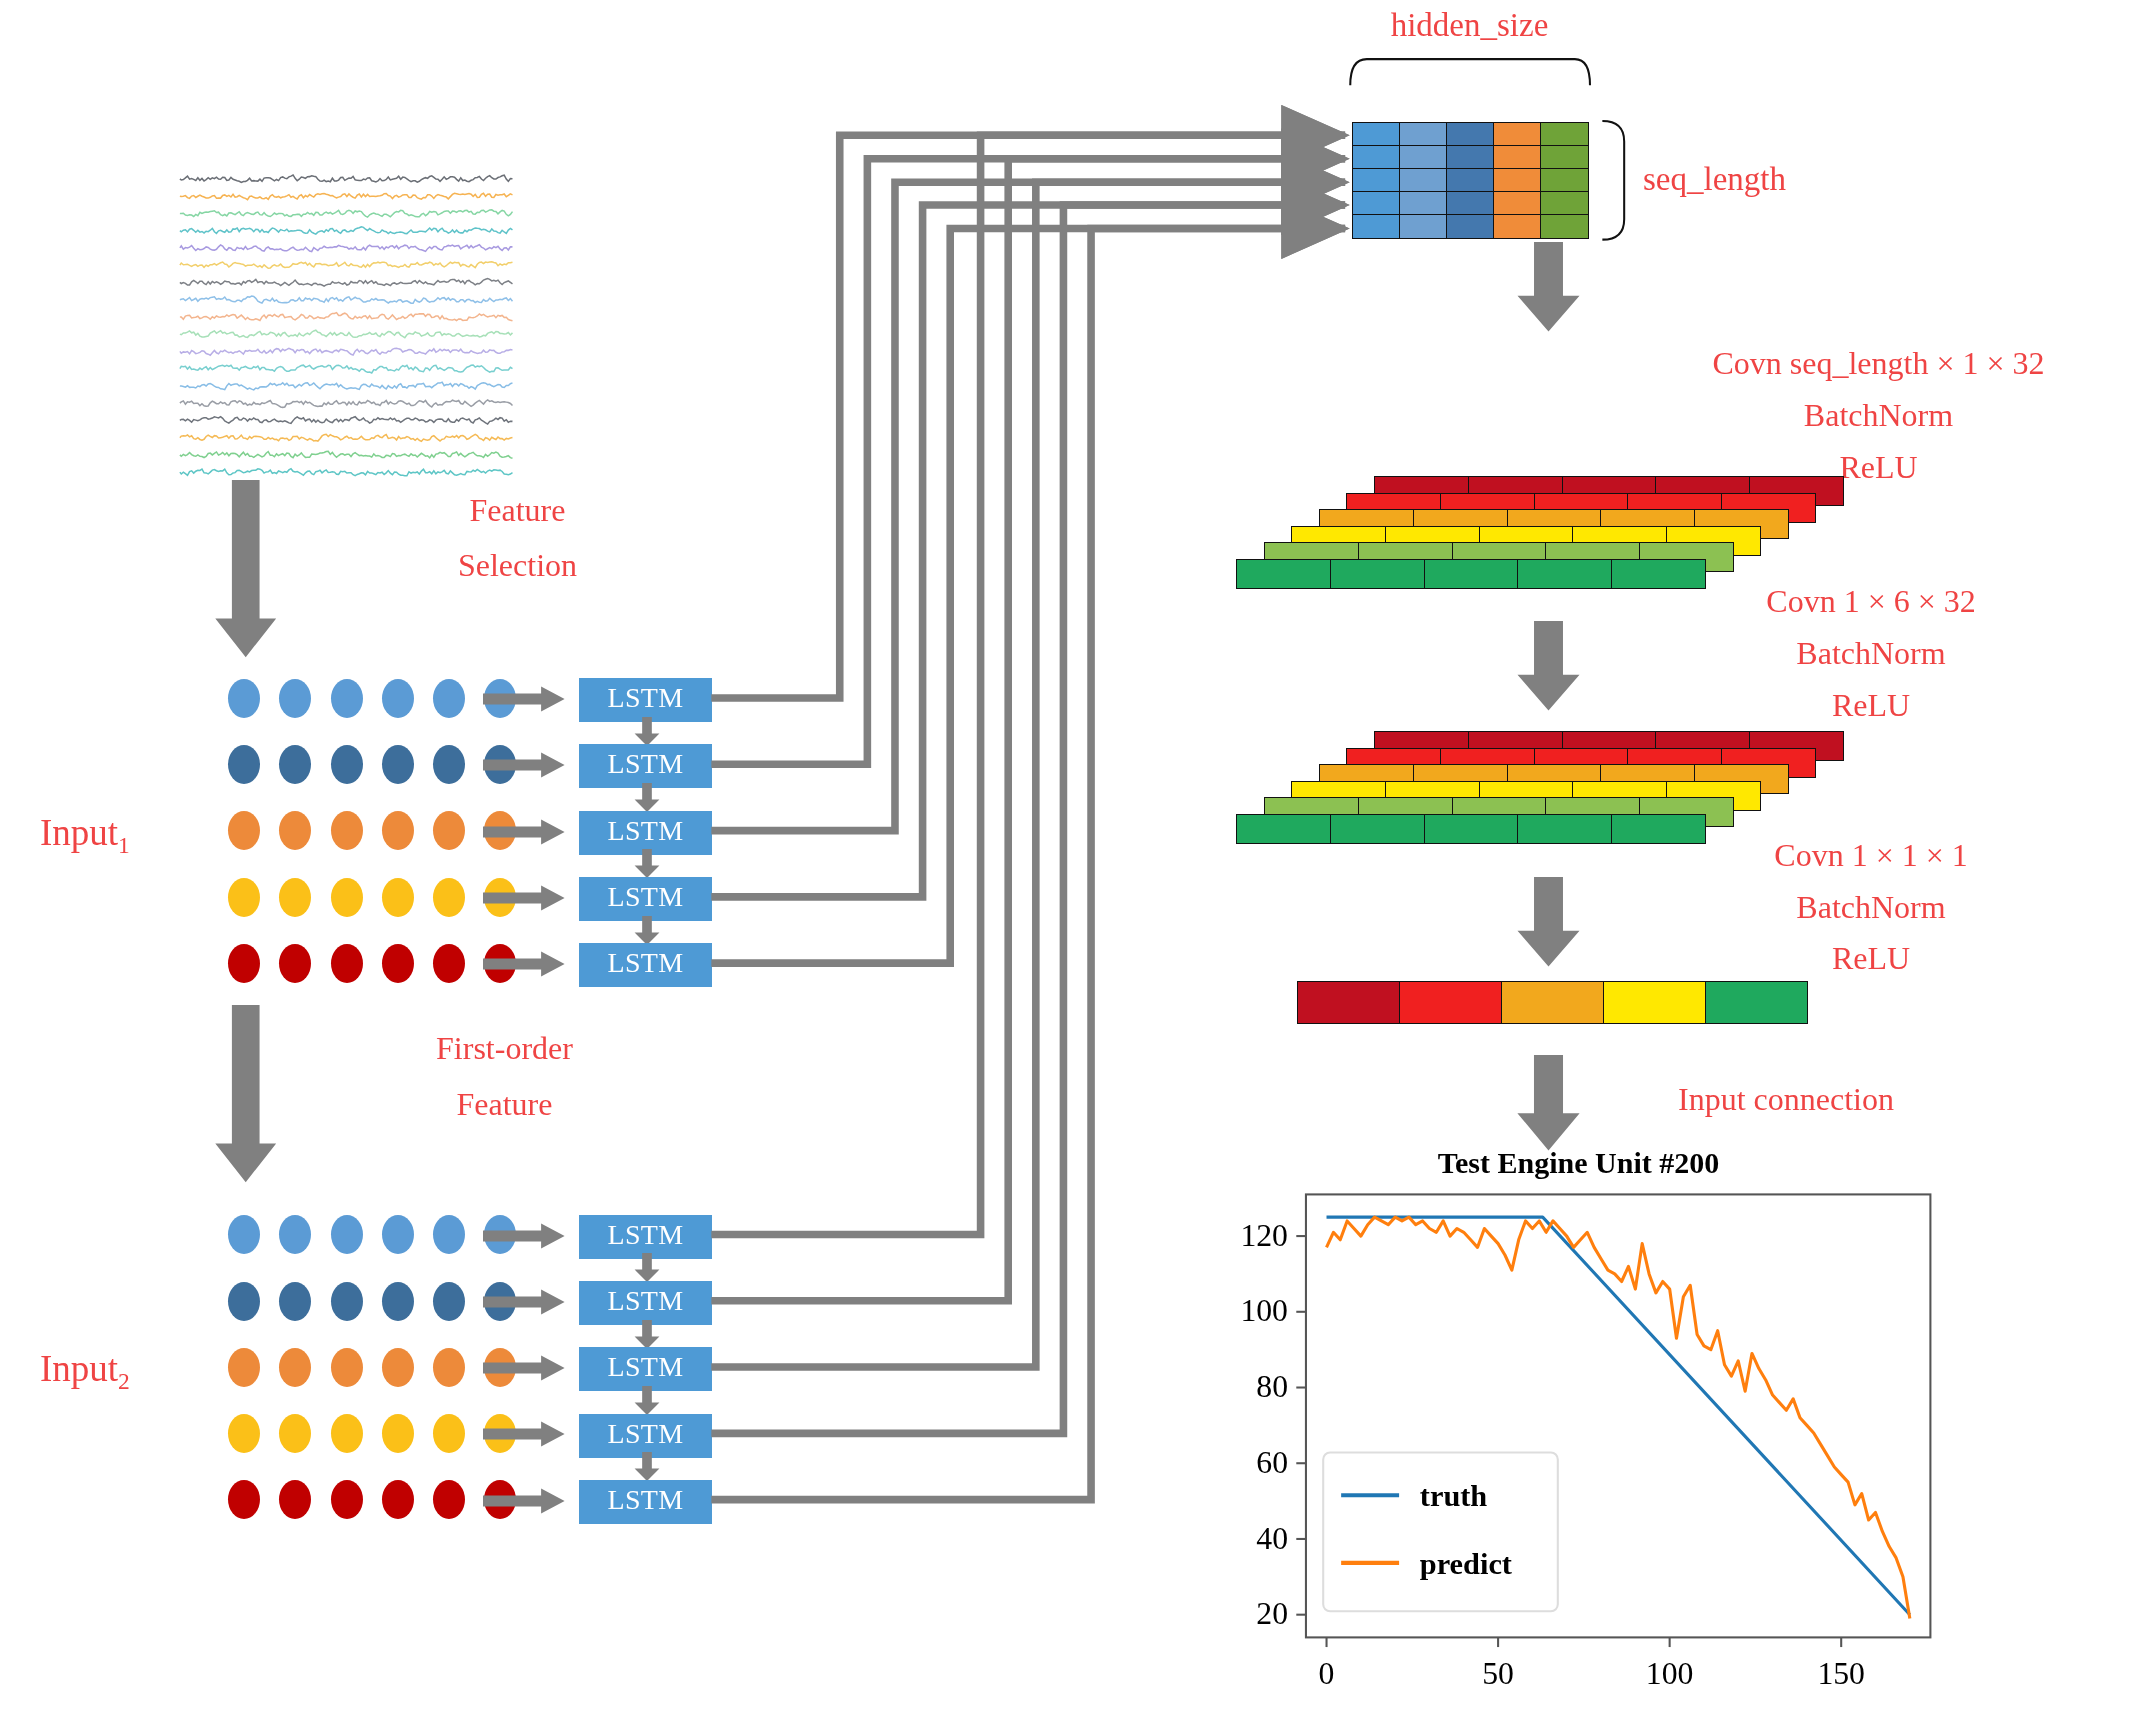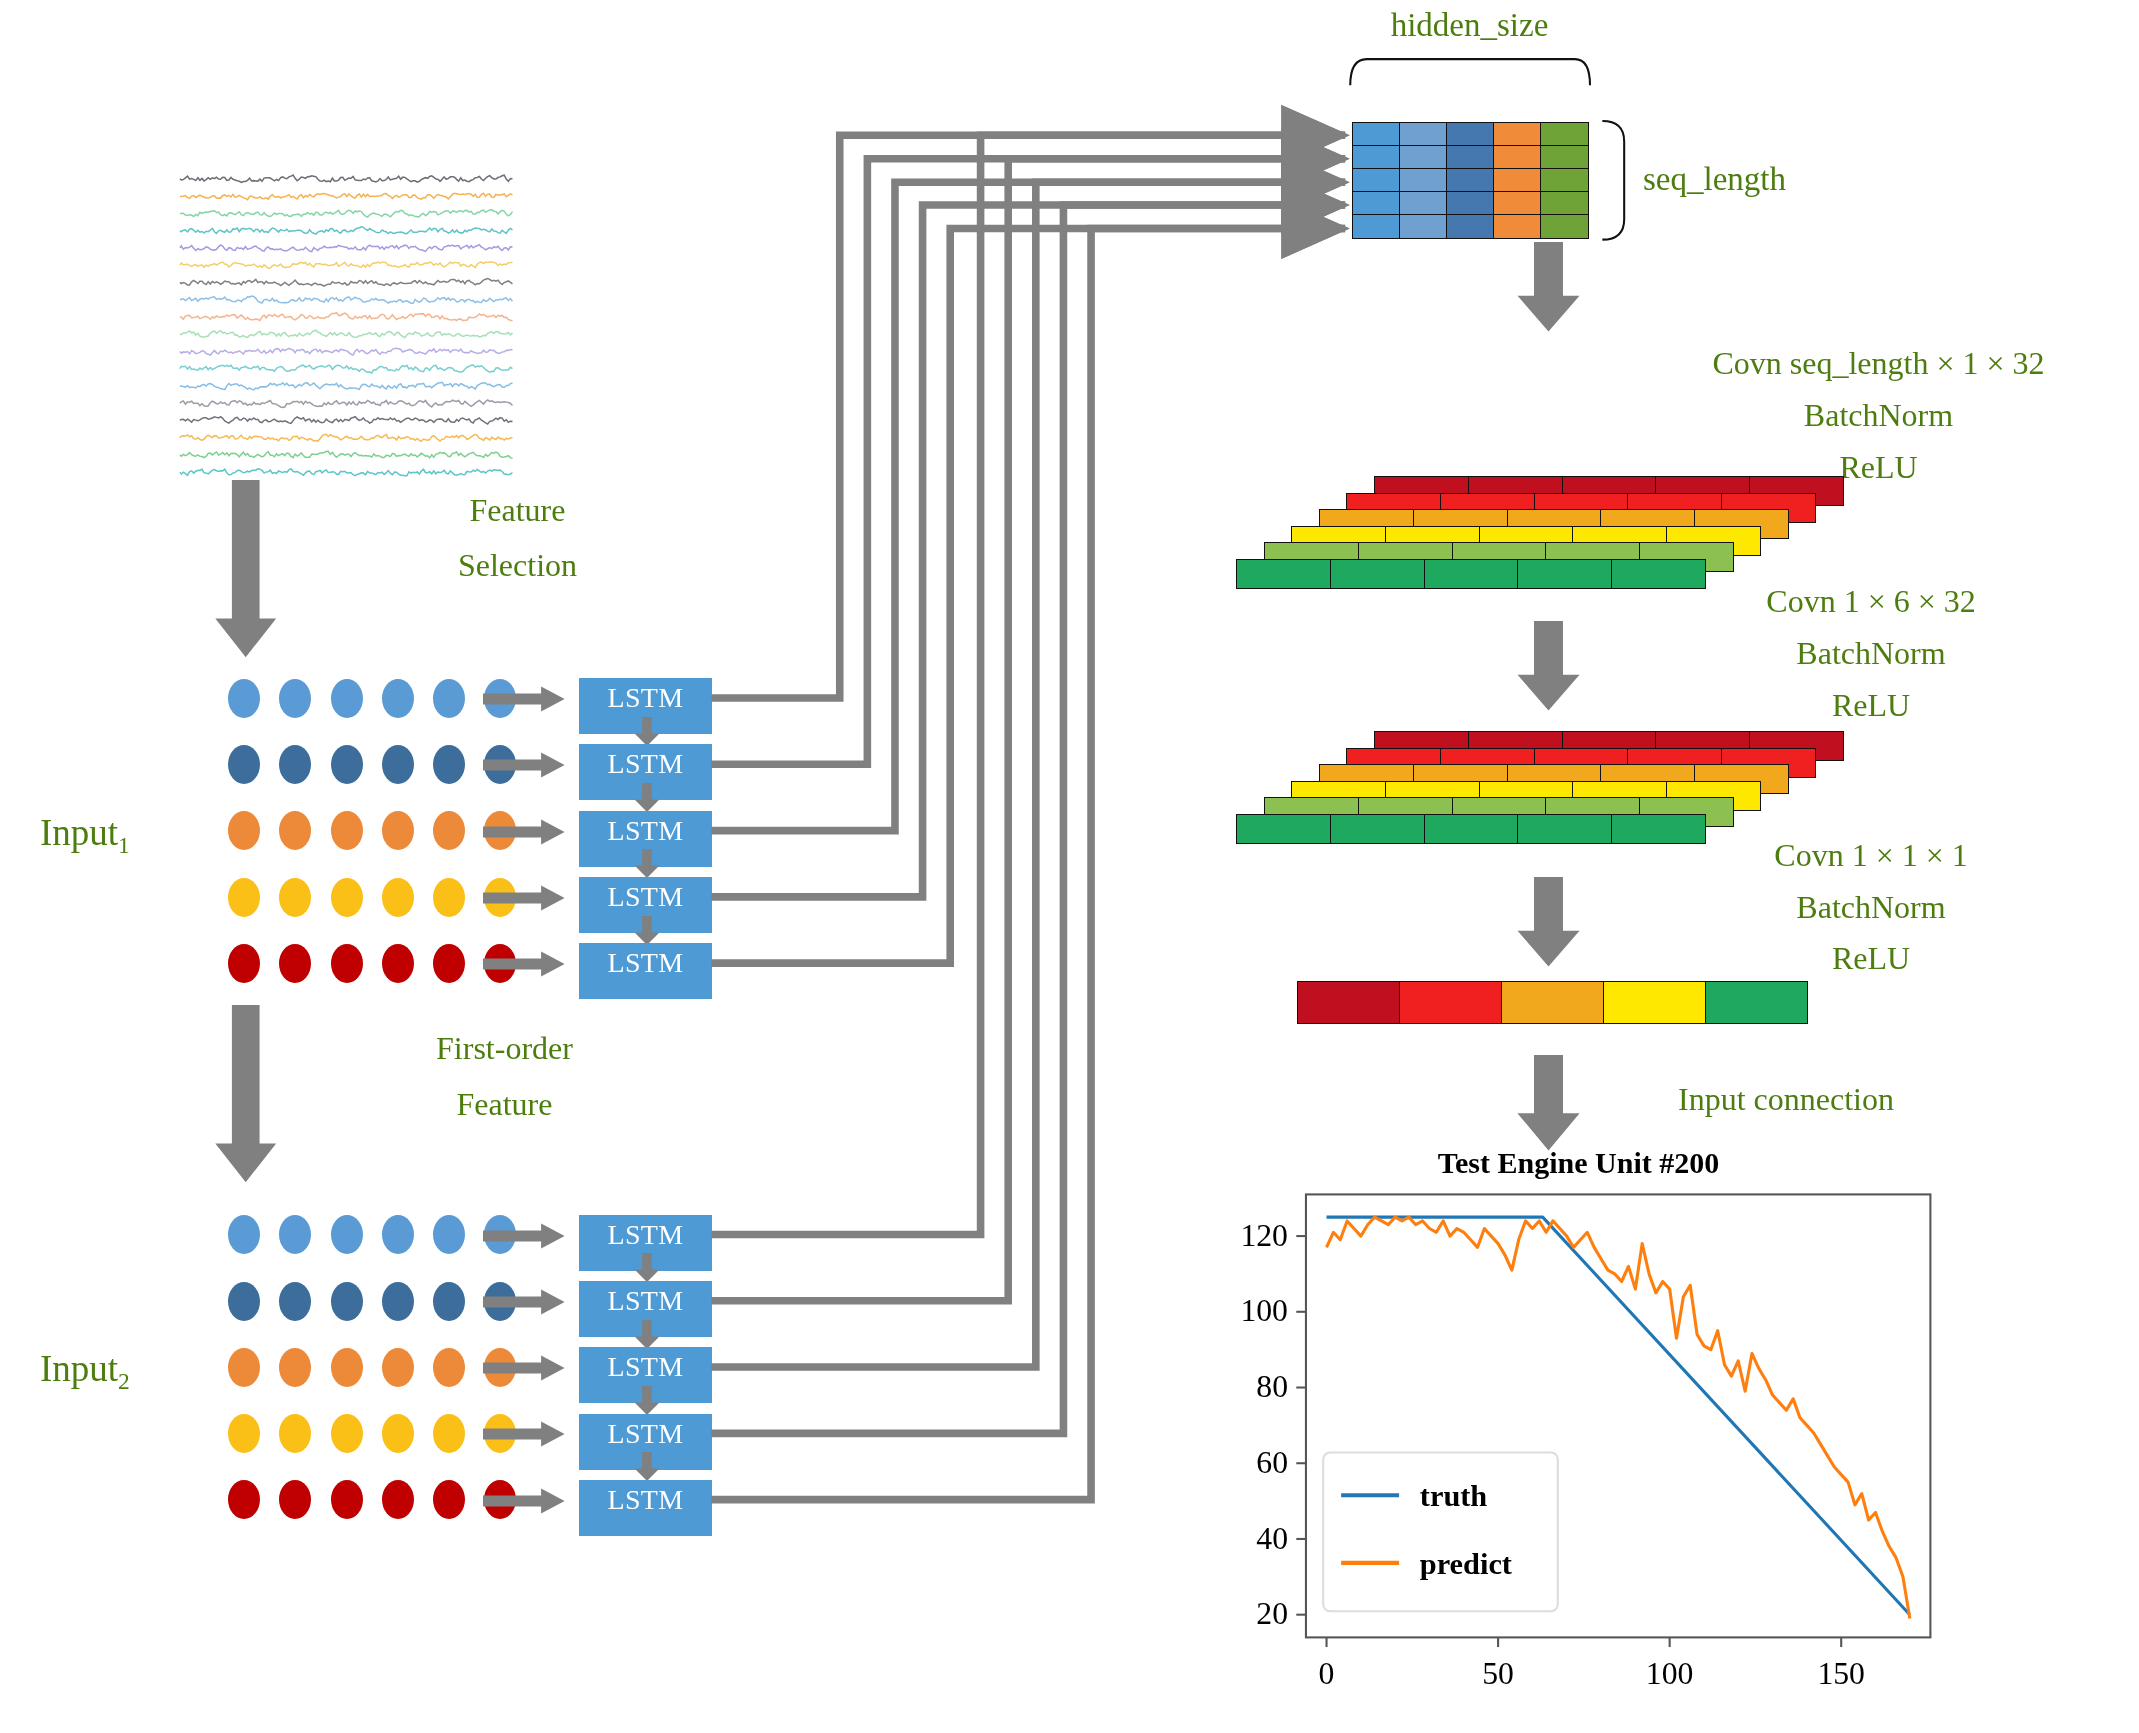--- a/index.html
+++ b/index.html
@@ -1,31 +1,31 @@
 <!DOCTYPE html>
 <html style="font-size:11px"><head>
 <meta charset="utf-8">
 <style>
   html,body{margin:0;padding:0;background:#fff;}
   body{width:2140px;height:1733px;position:relative;overflow:hidden;
        font-family:"Liberation Serif","DejaVu Serif",serif;color:#000;}
   .abs{position:absolute;}
-  .lbl{position:absolute;font-family:"Liberation Serif",serif;color:#4d7c0f;white-space:nowrap;}
+  .lbl{position:absolute;font-family:"Liberation Serif",serif;color:#ef4444;white-space:nowrap;}
   .lbl.c{text-align:center;}
 
   
   #signal-panel{left:173px;top:162px;width:345px;height:325px;}
   #signal-panel svg{display:block;}
 
   
   .dot-row{position:absolute;display:flex;gap:19.3px;}
   .dot{width:32px;height:39px;border-radius:50%;}
 
   
-  .lstm{position:absolute;width:133px;height:56px;background:#4E9AD5;
+  .lstm{position:absolute;width:133px;height:44px;background:#4E9AD5;
         color:#fff;font-size:28px;line-height:40px;text-align:center;
         letter-spacing:0.3px;}
 
   
   #matrix{position:absolute;left:1352px;top:122px;display:grid;
           grid-template-columns:repeat(5,47px);grid-auto-rows:23px;
           border:1.4px solid #111;box-sizing:content-box;}
   #matrix div{border-right:1.4px solid #111;border-bottom:1.4px solid #111;box-sizing:border-box;}
   #matrix div:nth-child(5n){border-right:none;}
   #matrix div:nth-last-child(-n+5){border-bottom:none;}

